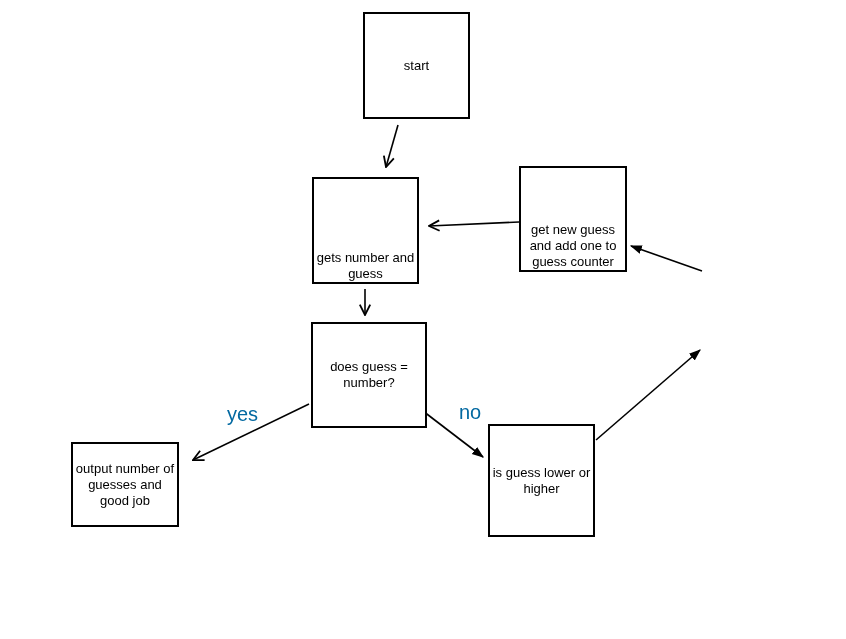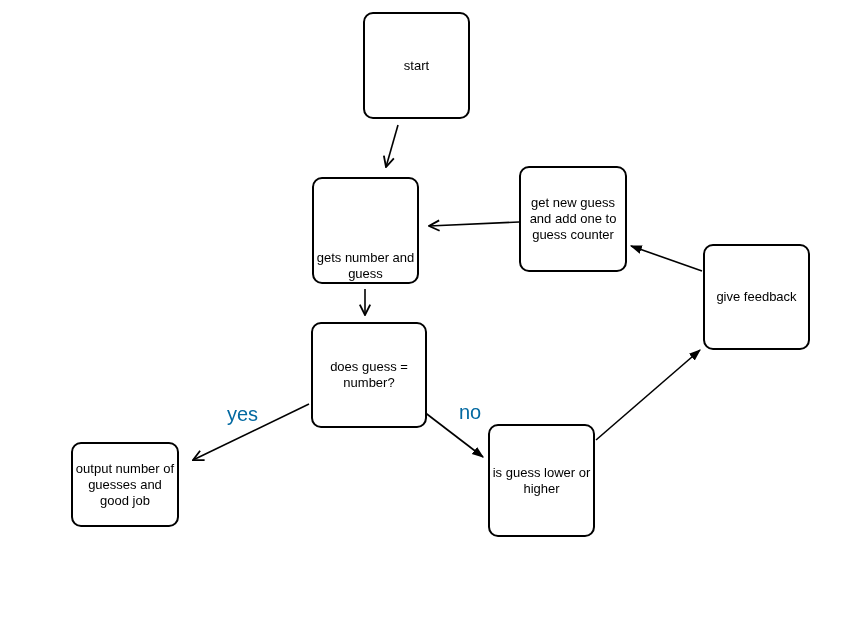--- a/index.html
+++ b/index.html
@@ -23,21 +23,21 @@
     height: 639px;
     pointer-events: none;
   }
   .node {
     position: absolute;
     width: 107px;
     height: 106px;
     box-sizing: border-box;
     background: #ffffff;
     border: 2.5px solid #000000;
-    border-radius: 10px;
+    border-radius: 0;
     display: flex;
     align-items: center;
     justify-content: center;
     text-align: center;
     padding: 0 2px;
     font-size: 13px;
     line-height: 16px;
     color: #000000;
     cursor: default;
   }
@@ -79,27 +79,24 @@
   </svg>
 
   <div class="node" style="left:363px; top:12px; height:107px;">
     <span>start</span>
   </div>
 
   <div class="node" style="left:312px; top:177px; height:107px;align-items:flex-end;">
     <span>gets number and guess</span>
   </div>
 
-  <div class="node" style="left:519px; top:166px; width:108px;">
+  <div class="node" style="left:519px; top:166px; width:108px;align-items:flex-end;">
     <span>get new guess and add one to guess counter</span>
   </div>
 
-  <div class="node" style="left:703px; top:244px;">
-    <span>give feedback</span>
-  </div>
 
   <div class="node" style="left:311px; top:322px; width:116px;">
     <span>does guess = number?</span>
   </div>
 
   <div class="node" style="left:71px; top:442px; width:108px; height:85px;">
     <span>output number of guesses and good job</span>
   </div>
 
   <div class="node" style="left:488px; top:424px; height:113px;">

